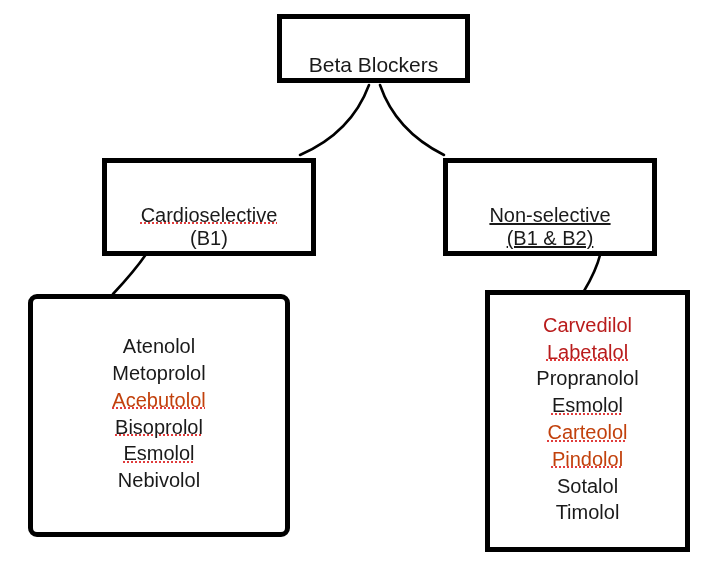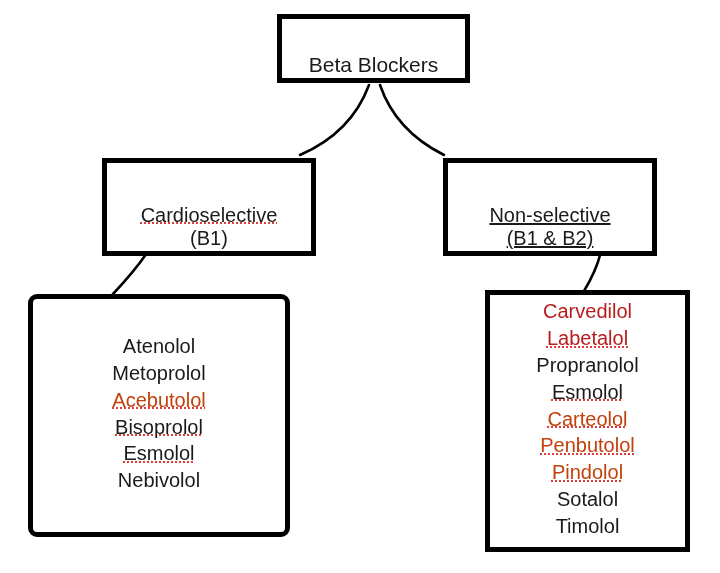--- a/index.html
+++ b/index.html
@@ -139,19 +139,18 @@
       <span class="drug misspelled">Esmolol</span>
       <span class="drug">Nebivolol</span>
     </div>
 
   <div id="node-nonselective-drugs" class="node listbox">
       <span class="drug blue">Carvedilol</span>
       <span class="drug blue misspelled">Labetalol</span>
       <span class="drug">Propranolol</span>
       <span class="drug misspelled">Esmolol</span>
       <span class="drug orange misspelled">Carteolol</span>
-      <span class="drug orange misspelled">Penbutolol</span>
       <span class="drug orange misspelled">Pindolol</span>
       <span class="drug">Sotalol</span>
       <span class="drug">Timolol</span>
     </div>
 
 </div>
 
 </body></html>

